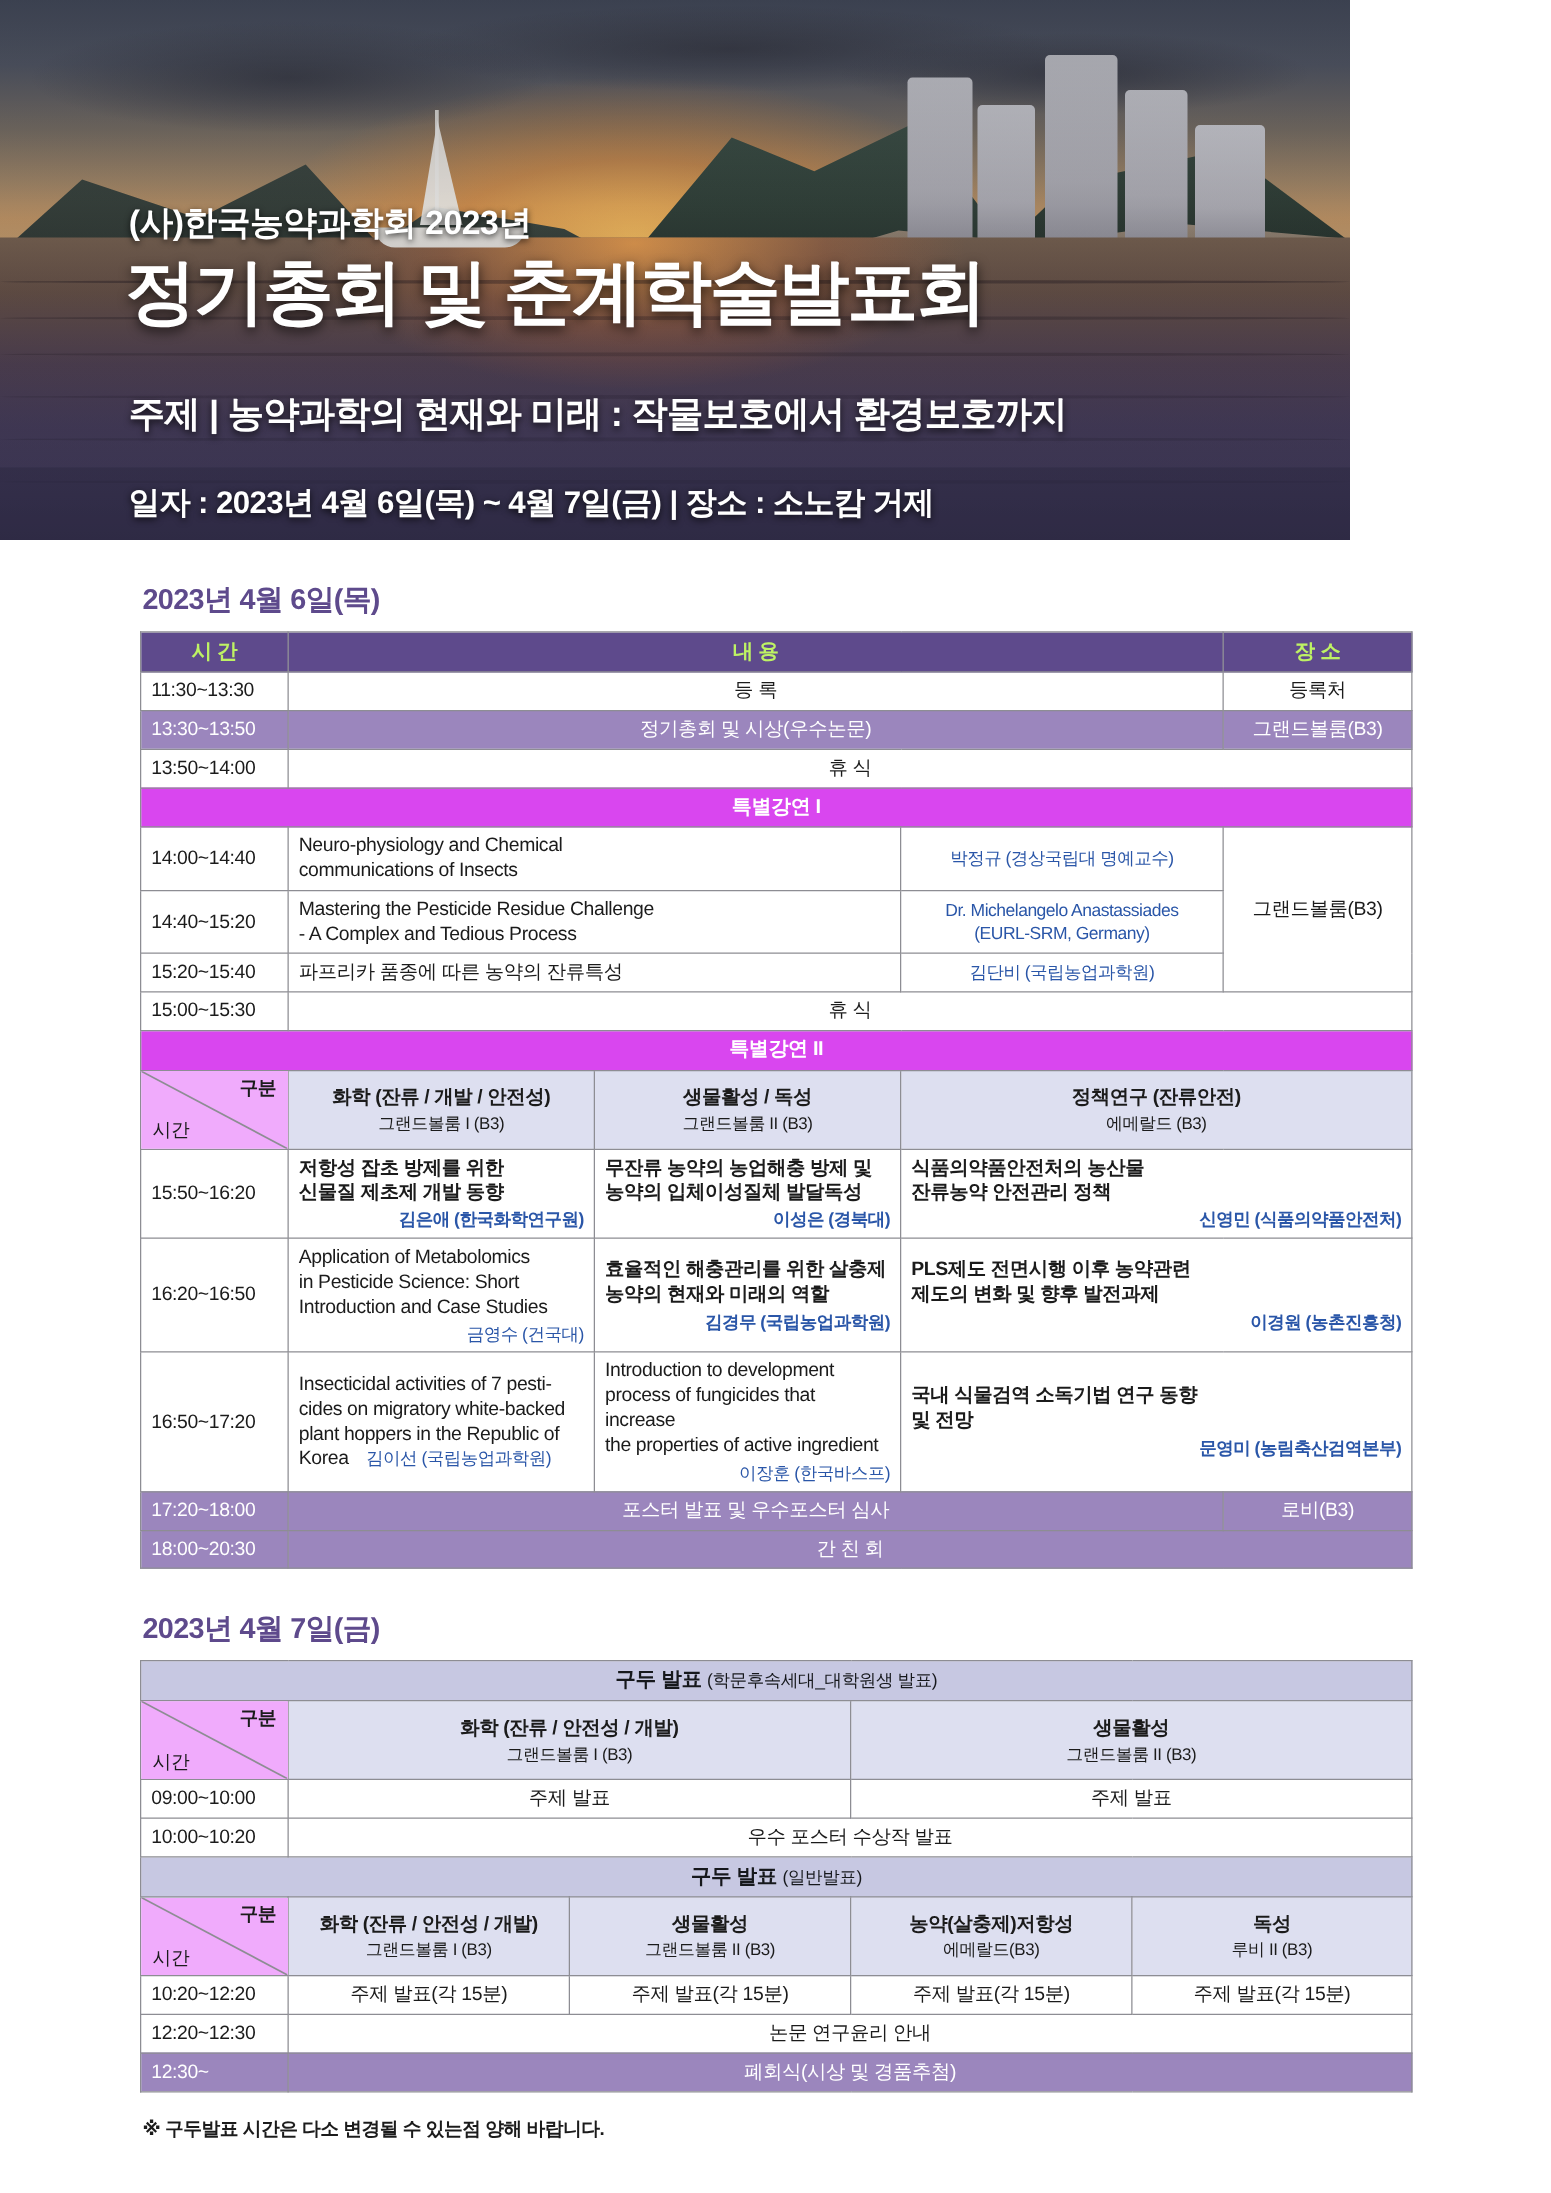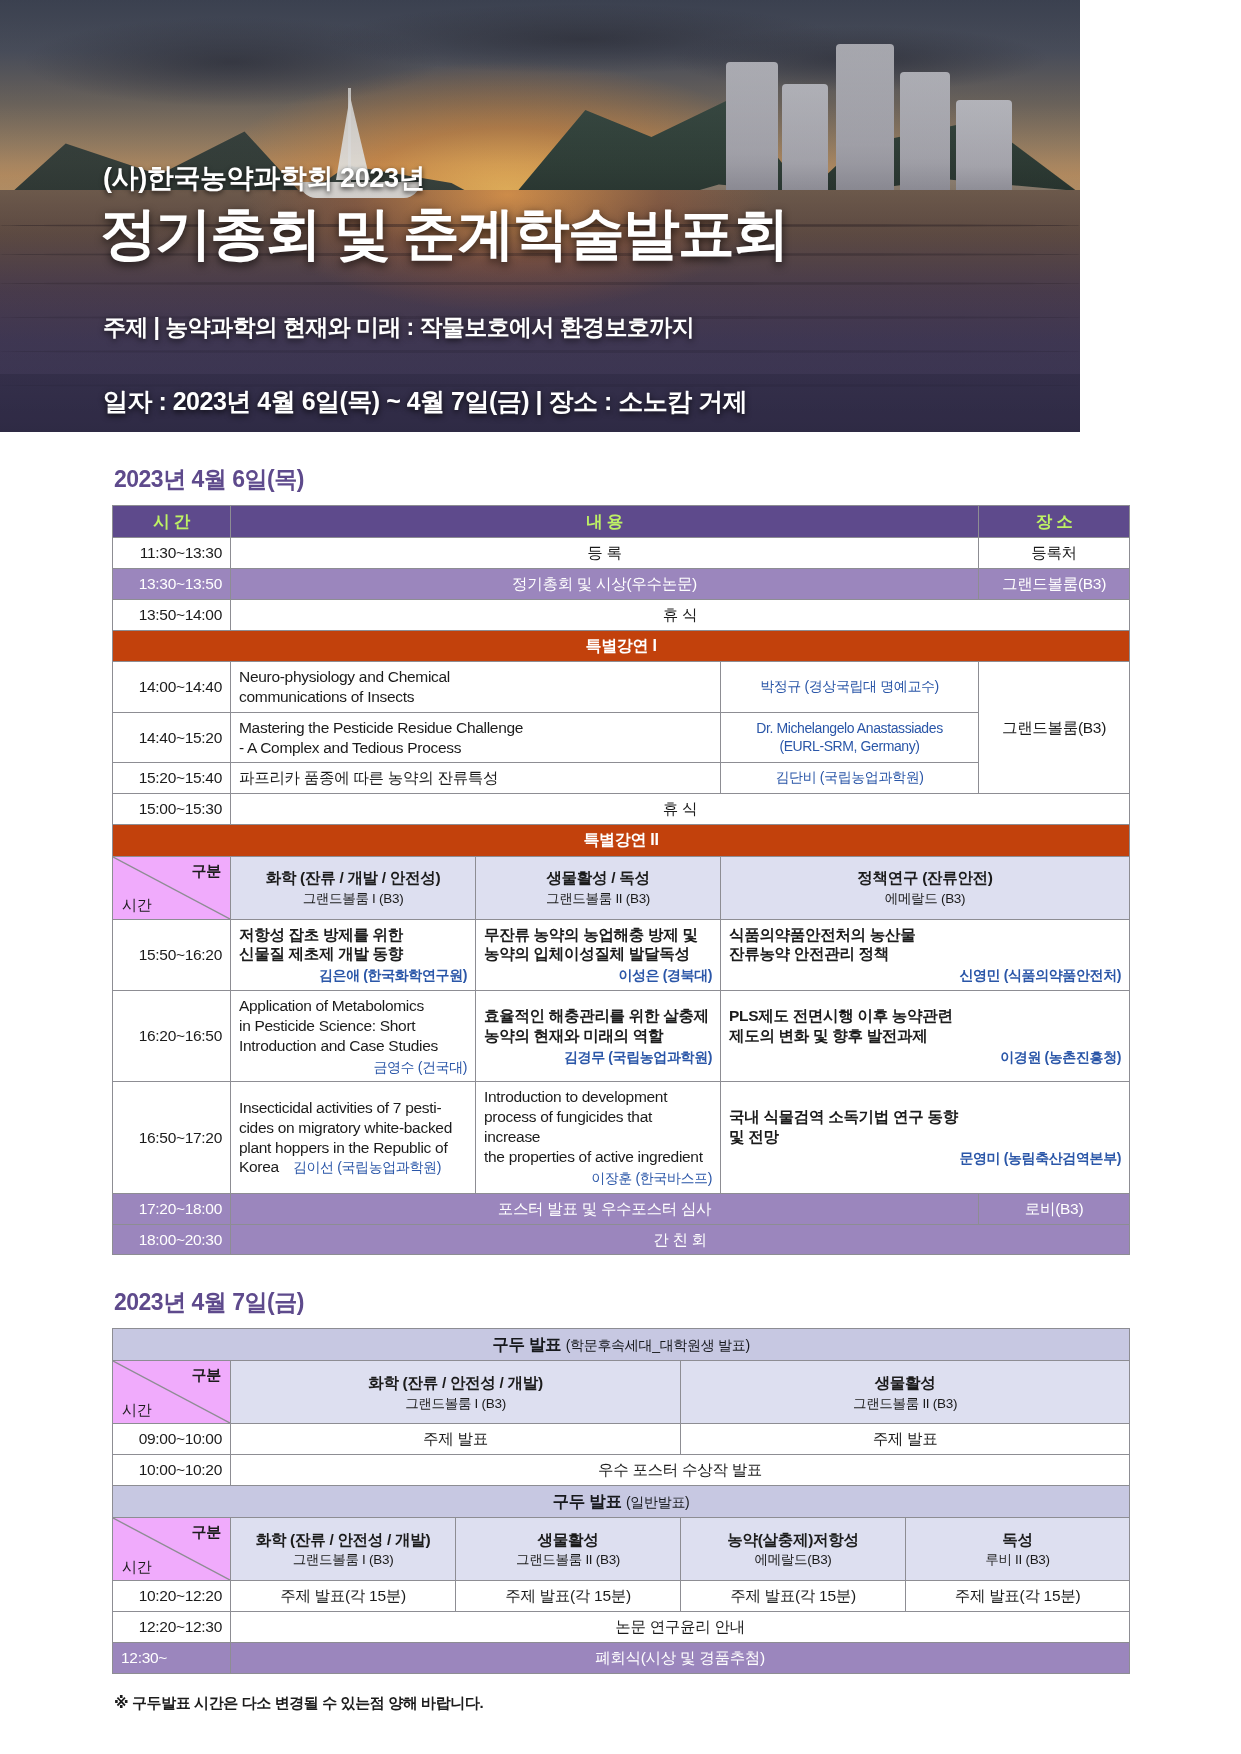--- a/index.html
+++ b/index.html
@@ -79,21 +79,21 @@
     text-shadow:0 2px 5px rgba(0,0,0,.75);
   }
   .b-title{
     position:absolute;left:100px;top:196px;
     font-size:57px;font-weight:bold;color:#ffffff;letter-spacing:-2px;
     text-shadow:0 3px 9px rgba(0,0,0,.72);
     white-space:nowrap;
   }
   .b-sub{
     position:absolute;left:103px;top:312px;
-    font-size:23px;font-weight:bold;color:#ffffff;letter-spacing:-.6px;
+    font-size:29px;font-weight:bold;color:#ffffff;letter-spacing:-.6px;
     text-shadow:0 2px 6px rgba(0,0,0,.75);
   }
   .b-strip{
     position:absolute;left:0;bottom:0;width:100%;height:58px;
     background:rgba(38,33,58,.35);
   }
   .b-date{
     position:absolute;left:103px;bottom:14px;
     font-size:25px;font-weight:bold;color:#ffffff;letter-spacing:-.5px;
     text-shadow:0 2px 6px rgba(0,0,0,.8);
@@ -114,26 +114,26 @@
     padding:5px 8px;
     vertical-align:middle;
     line-height:1.28;
     letter-spacing:-.3px;
   }
   .c{text-align:center;}
   .l{text-align:left;}
 
   .hdr{background:#5e4a8c;color:#bef264;font-weight:bold;text-align:center;font-size:16.5px;letter-spacing:2px;}
   .band-purple{background:#9b86bd;color:#ffffff;font-weight:normal;}
-  .band-blue{background:#c2410c;color:#ffffff;font-weight:bold;text-align:center;font-size:16px;letter-spacing:-.2px;}
+  .band-blue{background:#d946ef;color:#ffffff;font-weight:bold;text-align:center;font-size:16px;letter-spacing:-.2px;}
   .band-lav{background:#c7c8e2;color:#16181c;font-weight:bold;text-align:center;font-size:16.5px;}
   .band-lav .small{font-weight:normal;font-size:14px;}
   .subhdr{background:#dddff0;font-weight:bold;text-align:center;}
   .subhdr .room{display:block;font-weight:normal;font-size:13.5px;margin-top:2px;}
-  .time{text-align:right;white-space:nowrap;font-size:15.5px;}
+  .time{text-align:left;white-space:nowrap;font-size:15.5px;}
   .spk{color:#2a56a8;font-size:14px;text-align:right;display:block;margin-top:3px;letter-spacing:-.4px;}
   .spk.il{display:inline;margin:0;}
   .eng{letter-spacing:-.1px;}
   .corner{background:#f0abfc;position:relative;height:52px;padding:0;}
   .corner .kubun{position:absolute;right:9px;top:4px;font-weight:bold;font-size:15px;}
   .corner .sigan{position:absolute;left:9px;bottom:4px;font-weight:normal;font-size:15px;}
   .corner .diag{position:absolute;left:0;top:0;width:100%;height:100%;}
   .corner .diag svg{display:block;width:100%;height:100%;}
   .note{
     margin:20px 0 0 2px;font-size:15px;font-weight:bold;color:#1b1b1b;letter-spacing:-.4px;

